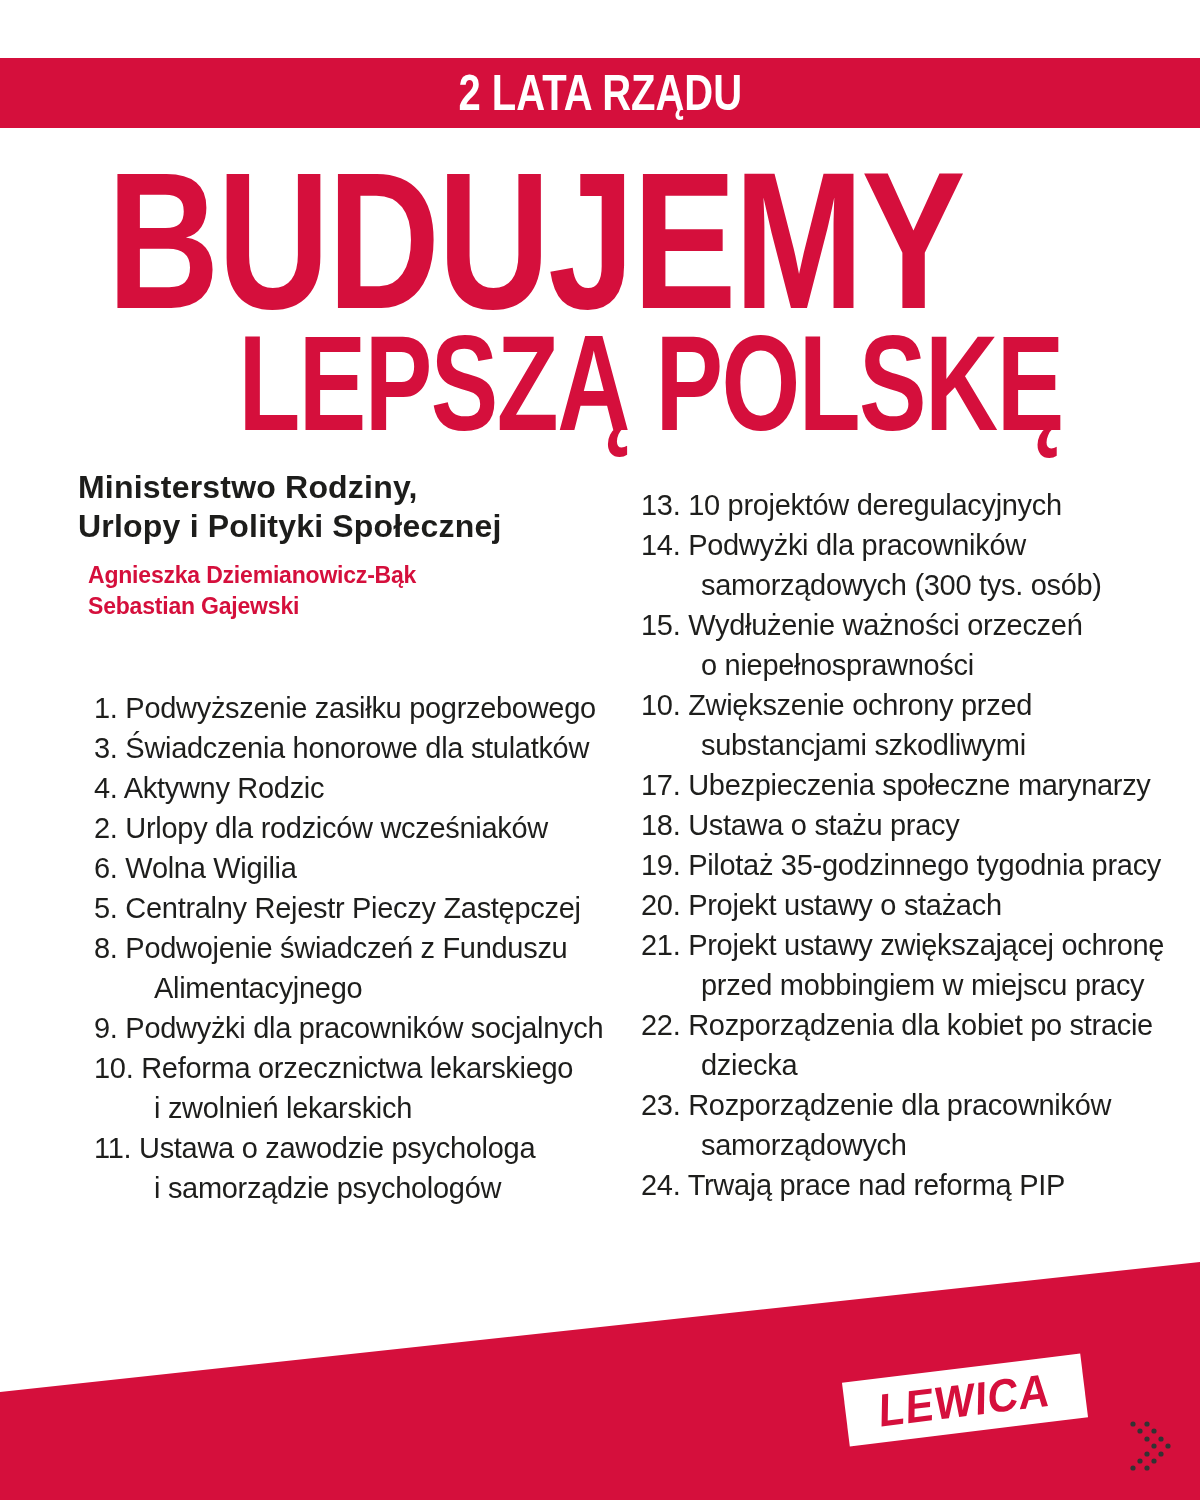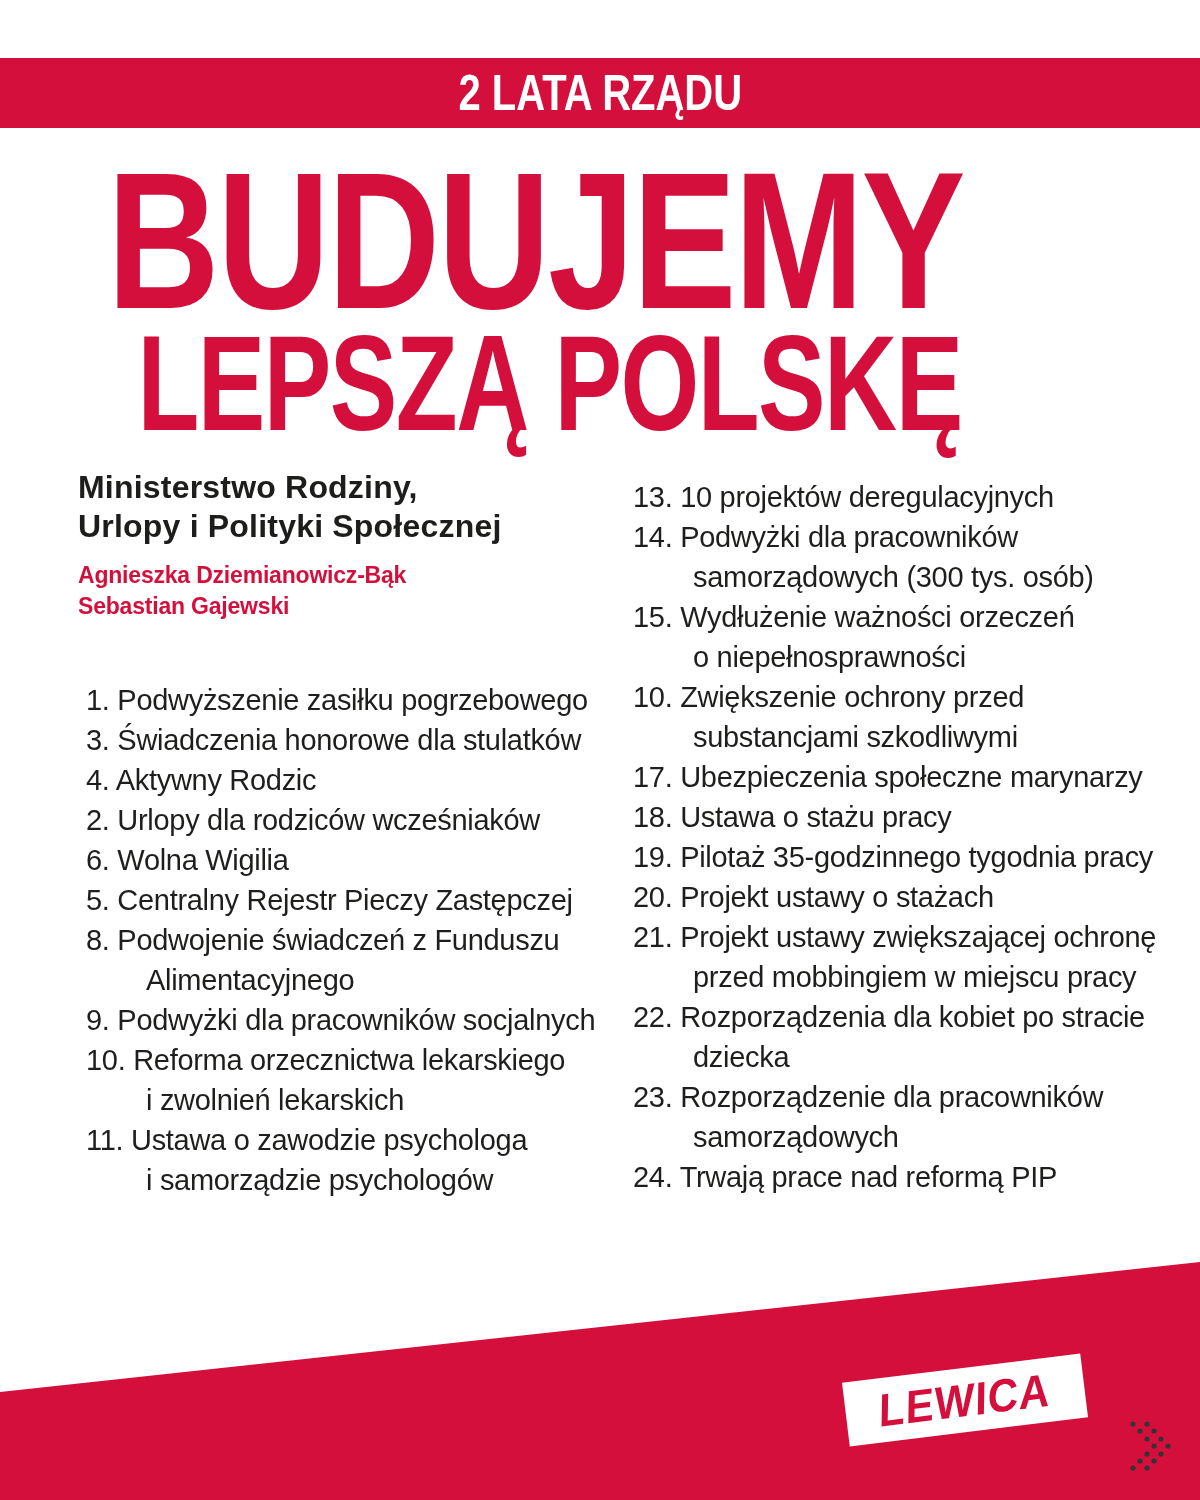--- a/index.html
+++ b/index.html
@@ -26,43 +26,43 @@
   
   .title-line1{
     position:absolute;left:0;top:143px;width:1200px;text-align:left;
   }
   .title-line1 span{
     display:inline-block;transform:scaleX(0.80);transform-origin:center;
     color:#d50f3c;font-weight:bold;font-size:195px;line-height:1;
     letter-spacing:-3px;white-space:nowrap;
   }
   .title-line2{
-    position:absolute;left:0;top:316px;width:1200px;text-align:left;
+    position:absolute;left:0;top:316px;width:1200px;text-align:right;
   }
   .title-line2 span{
     display:inline-block;transform:scaleX(0.75);transform-origin:center;
     color:#d50f3c;font-weight:bold;font-size:135px;line-height:1;
     letter-spacing:-2px;white-space:nowrap;
   }
   
   .ministry{
     position:absolute;left:78px;top:468px;width:545px;
   }
   .ministry-name{
     font-weight:bold;font-size:32px;line-height:39px;color:#1d1d1b;
     letter-spacing:0.2px;
   }
-  .ministers{margin-top:14px;}
+  .ministers{margin-top:14px;margin-left:10px;}
   .minister{
     color:#d50f3c;font-weight:bold;font-size:23px;line-height:31px;
     letter-spacing:-0.2px;
   }
   
   ul.achievements{
-    list-style:none;margin:8px;padding:0;position:absolute;
+    list-style:none;margin:16px;padding:0;position:absolute;
     font-size:29px;line-height:40px;letter-spacing:-0.3px;color:#1e1e1c;
   }
   ul.achievements li{
     padding-left:60px;text-indent:-60px;
   }
   #list-left{left:78px;top:672px;width:545px;}
   #list-right{left:625px;top:469px;width:560px;}
   
   .wedge{
     position:absolute;left:0;top:1262px;width:1200px;height:238px;

